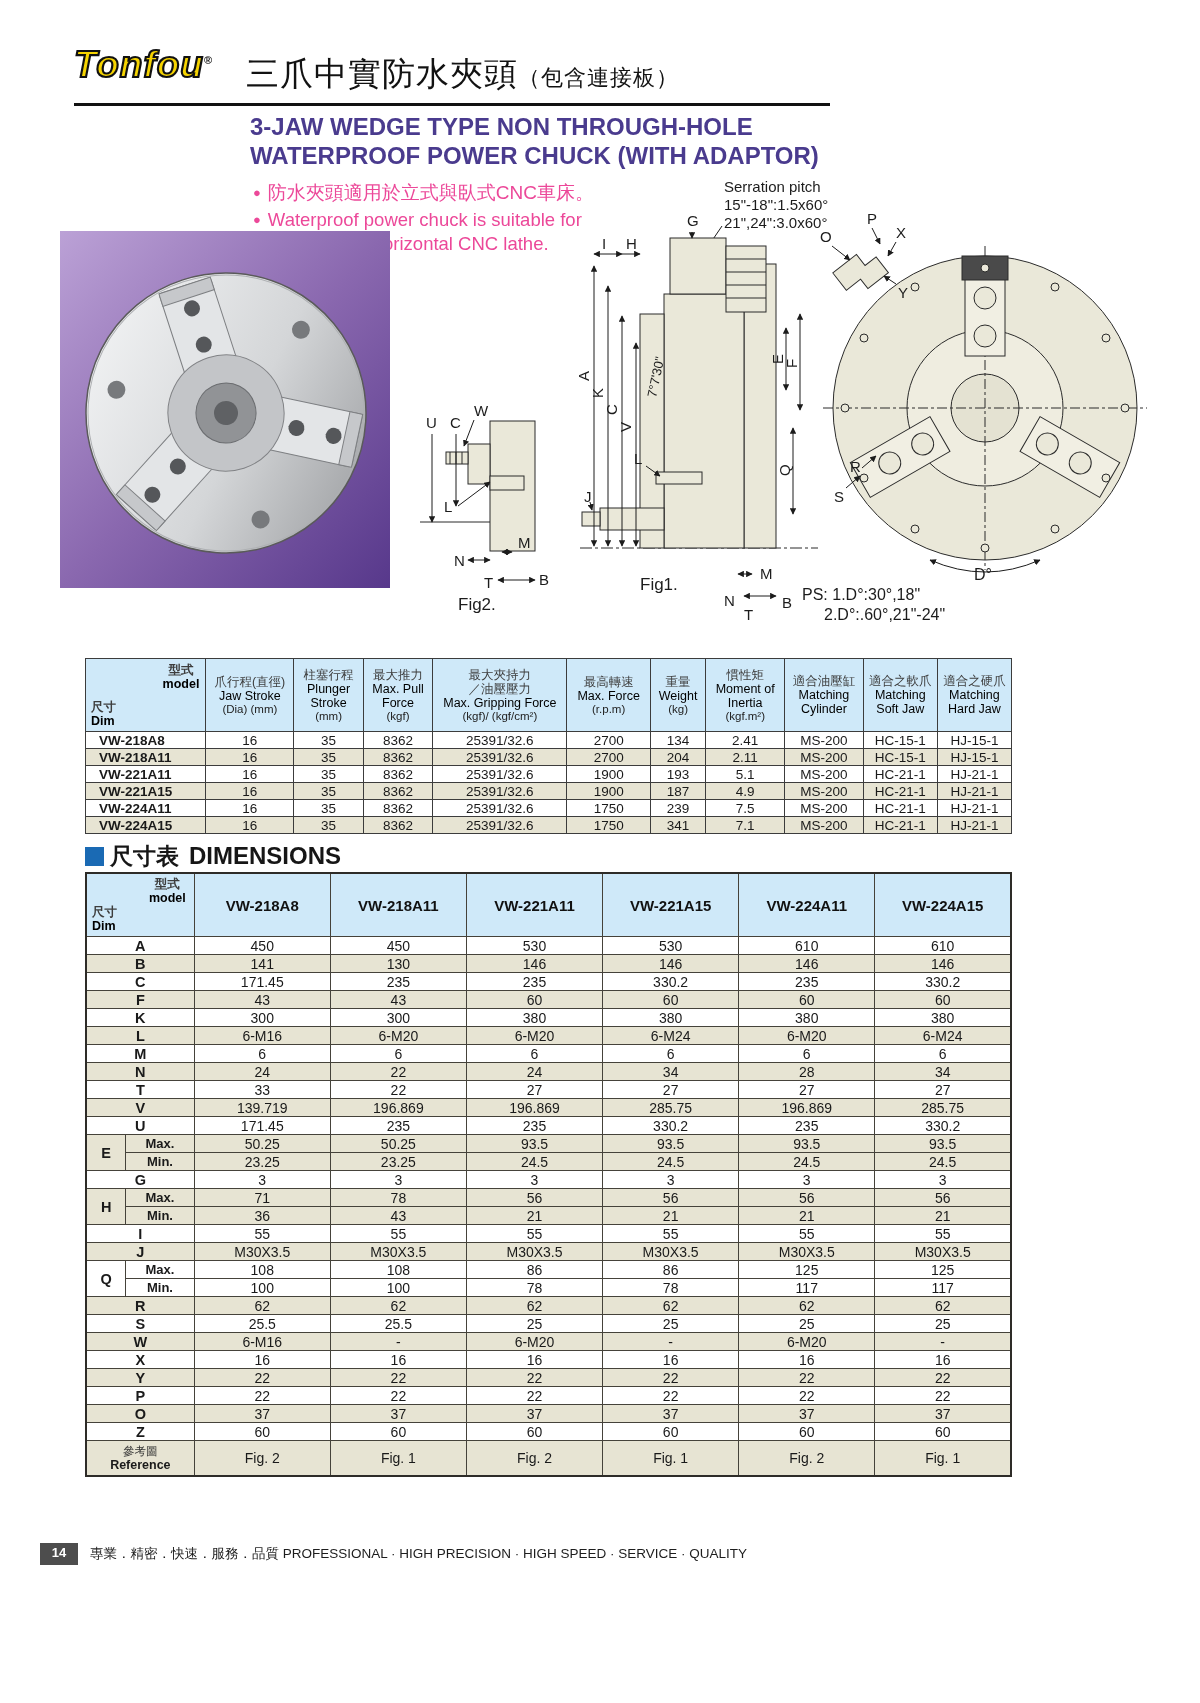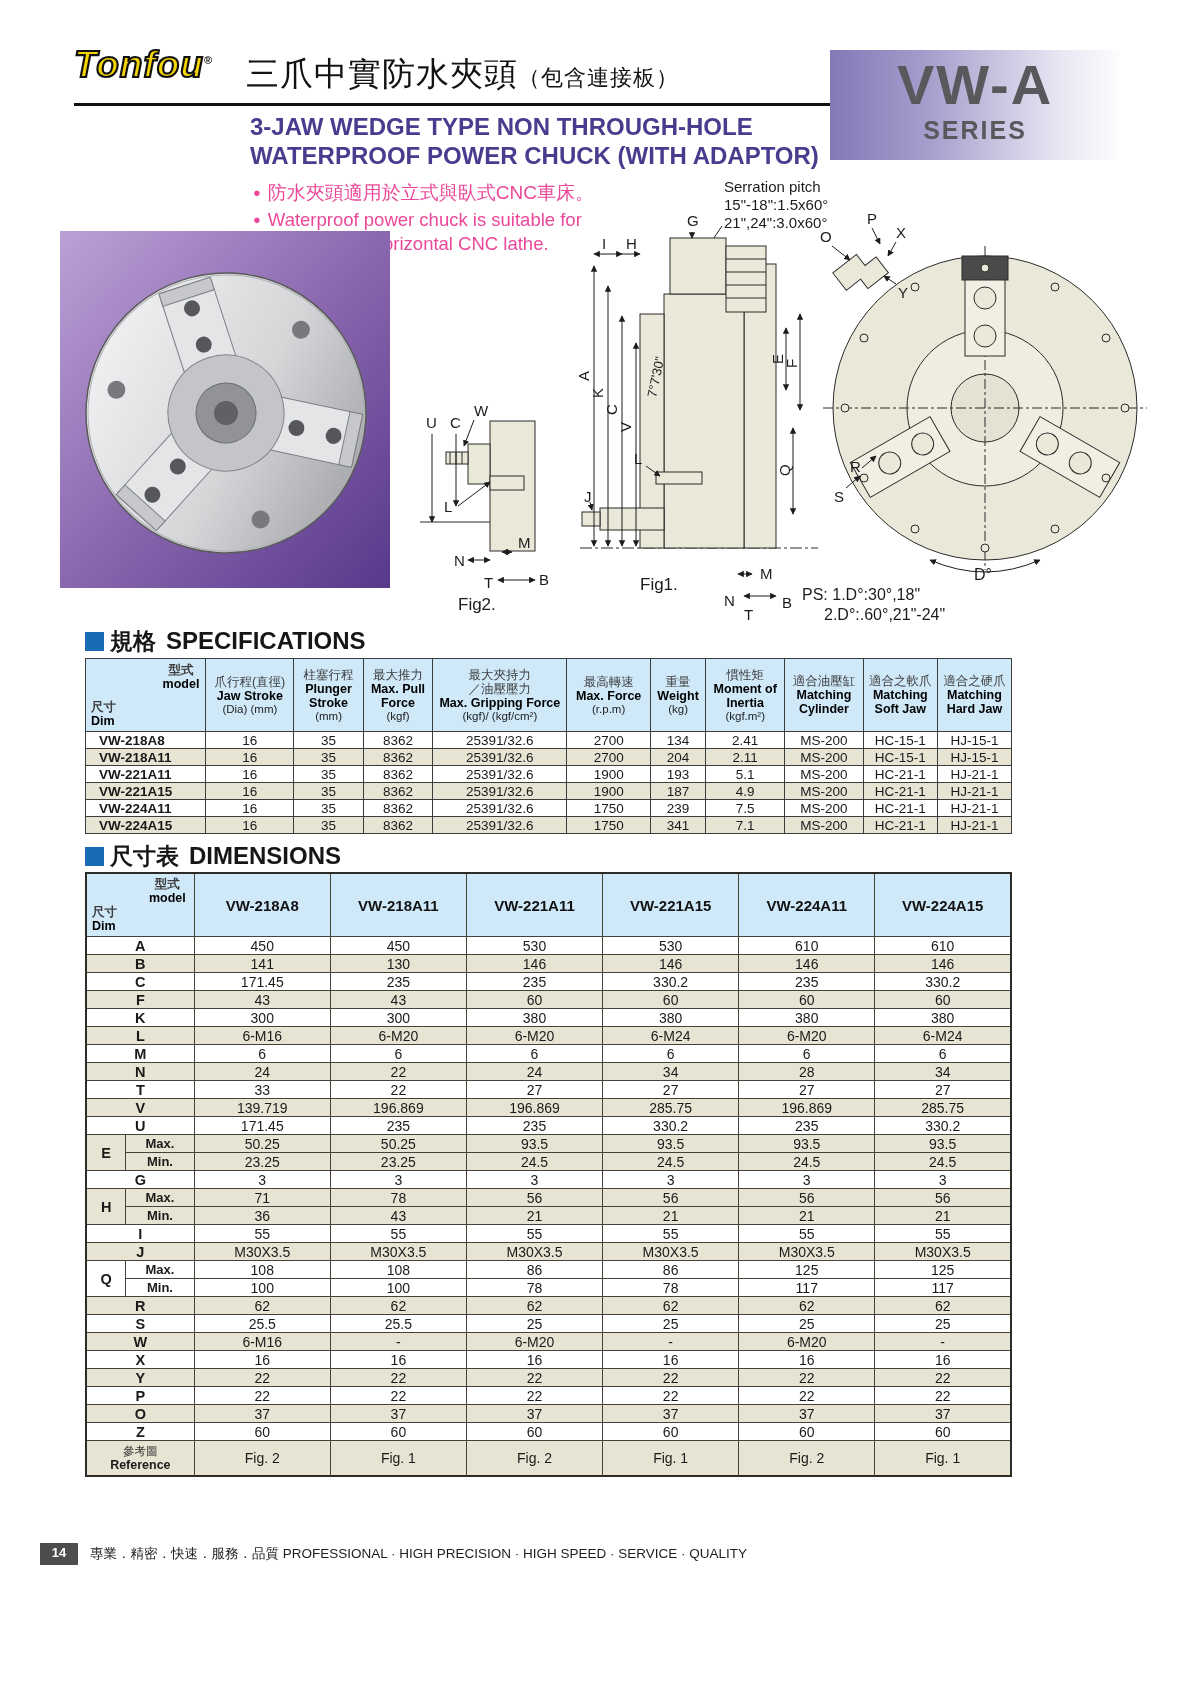--- a/index.html
+++ b/index.html
@@ -30,21 +30,21 @@
   
   .sec-head{position:absolute;font-size:24px;font-weight:800;color:#161616;}
   .sec-head .sq{display:inline-block;width:19px;height:19px;background:#1a6ab4;margin-right:6px;vertical-align:-2px;}
   .sec-head .zh{font-size:23px;font-weight:700;margin-right:10px;}
   
   table{border-collapse:collapse;table-layout:fixed;}
   .spec-table{position:absolute;left:85px;top:658px;width:927px;}
   .spec-table th,.spec-table td{border:1px solid #3c3c3c;padding:0 2px;text-align:center;}
   .spec-table thead th{background:#cfe9f9;height:72px;vertical-align:middle;}
   .spec-table .hzh{font-size:12.5px;font-weight:400;color:#3d3d3d;line-height:14px;}
-  .spec-table .hen{font-size:12.5px;font-weight:700;color:#000;line-height:14px;}
+  .spec-table .hen{font-size:12.5px;font-weight:400;color:#000;line-height:14px;}
   .hunit{font-size:11.5px;font-weight:400;color:#222;line-height:13px;}
   .spec-table td{height:16px;font-size:13.5px;color:#1a1a1a;}
   .spec-table td.model{font-weight:700;text-align:left;padding-left:13px;}
   tr.beige td{background:#e7e4d3;}
   .corner{position:relative;background:#cfe9f9;
           background-image:linear-gradient(to bottom right,transparent 49.4%,#46657a 49.4%,#46657a 50.6%,transparent 50.6%);}
   .corner .c-tr{position:absolute;top:4px;right:6px;text-align:center;font-size:12.5px;color:#3d3d3d;line-height:14px;}
   .corner .c-bl{position:absolute;bottom:3px;left:5px;text-align:left;font-size:12.5px;color:#3d3d3d;line-height:14px;}
   .corner b{color:#000;font-size:12.5px;}
   .dim-table{position:absolute;left:85px;top:872px;width:927px;border:2.5px solid #2e2c28;}
@@ -64,24 +64,20 @@
   .foot-text{position:absolute;left:90px;top:2px;white-space:nowrap;}
 </style>
 </head>
 <body>
 
 <div class="page">
 
   <div class="logo"><span>Tonfou</span><sup>®</sup></div>
   <div class="title-zh"><span>三爪中實防水夾頭</span><span class="paren">（包含連接板）</span></div>
   <div class="header-rule"></div>
-  <div class="badge">
-    <div class="b1">VW-A</div>
-    <div class="b2">SERIES</div>
-  </div>
   <div class="title-en">
     <div>3-JAW WEDGE TYPE NON THROUGH-HOLE</div>
     <div>WATERPROOF POWER CHUCK (WITH ADAPTOR)</div>
   </div>
   <div class="bullets">
     <div class="row"><span class="dot">●</span><span>防水夾頭適用於立式與臥式CNC車床。</span></div>
     <div class="row en"><span class="dot">●</span><span>Waterproof power chuck is suitable for</span></div>
     <div class="row en2">vertical and horizontal CNC lathe.</div>
   </div>
 
@@ -285,23 +281,20 @@
       <text x="556" y="62">X</text>
       <text x="558" y="122">Y</text>
       <text x="494" y="326">S</text>
       <text x="510" y="296">R</text>
       <text x="634" y="404" font-size="16">D°</text>
     </g>
     <text x="462" y="424" font-size="16">PS: 1.D°:30°,18"</text>
     <text x="484" y="444" font-size="16">2.D°:.60°,21"-24"</text>
   </svg>
 
-  <div class="sec-head" style="left:85px;top:626px;">
-    <span class="sq"></span><span class="zh">規格</span><span>SPECIFICATIONS</span>
-  </div>
   <table class="spec-table" id="spec-table">
       <colgroup>
         <col style="width:13%">
         <col style="width:9.5%">
         <col style="width:7.5%">
         <col style="width:7.5%">
         <col style="width:14.5%">
         <col style="width:9%">
         <col style="width:6%">
         <col style="width:8.5%">

